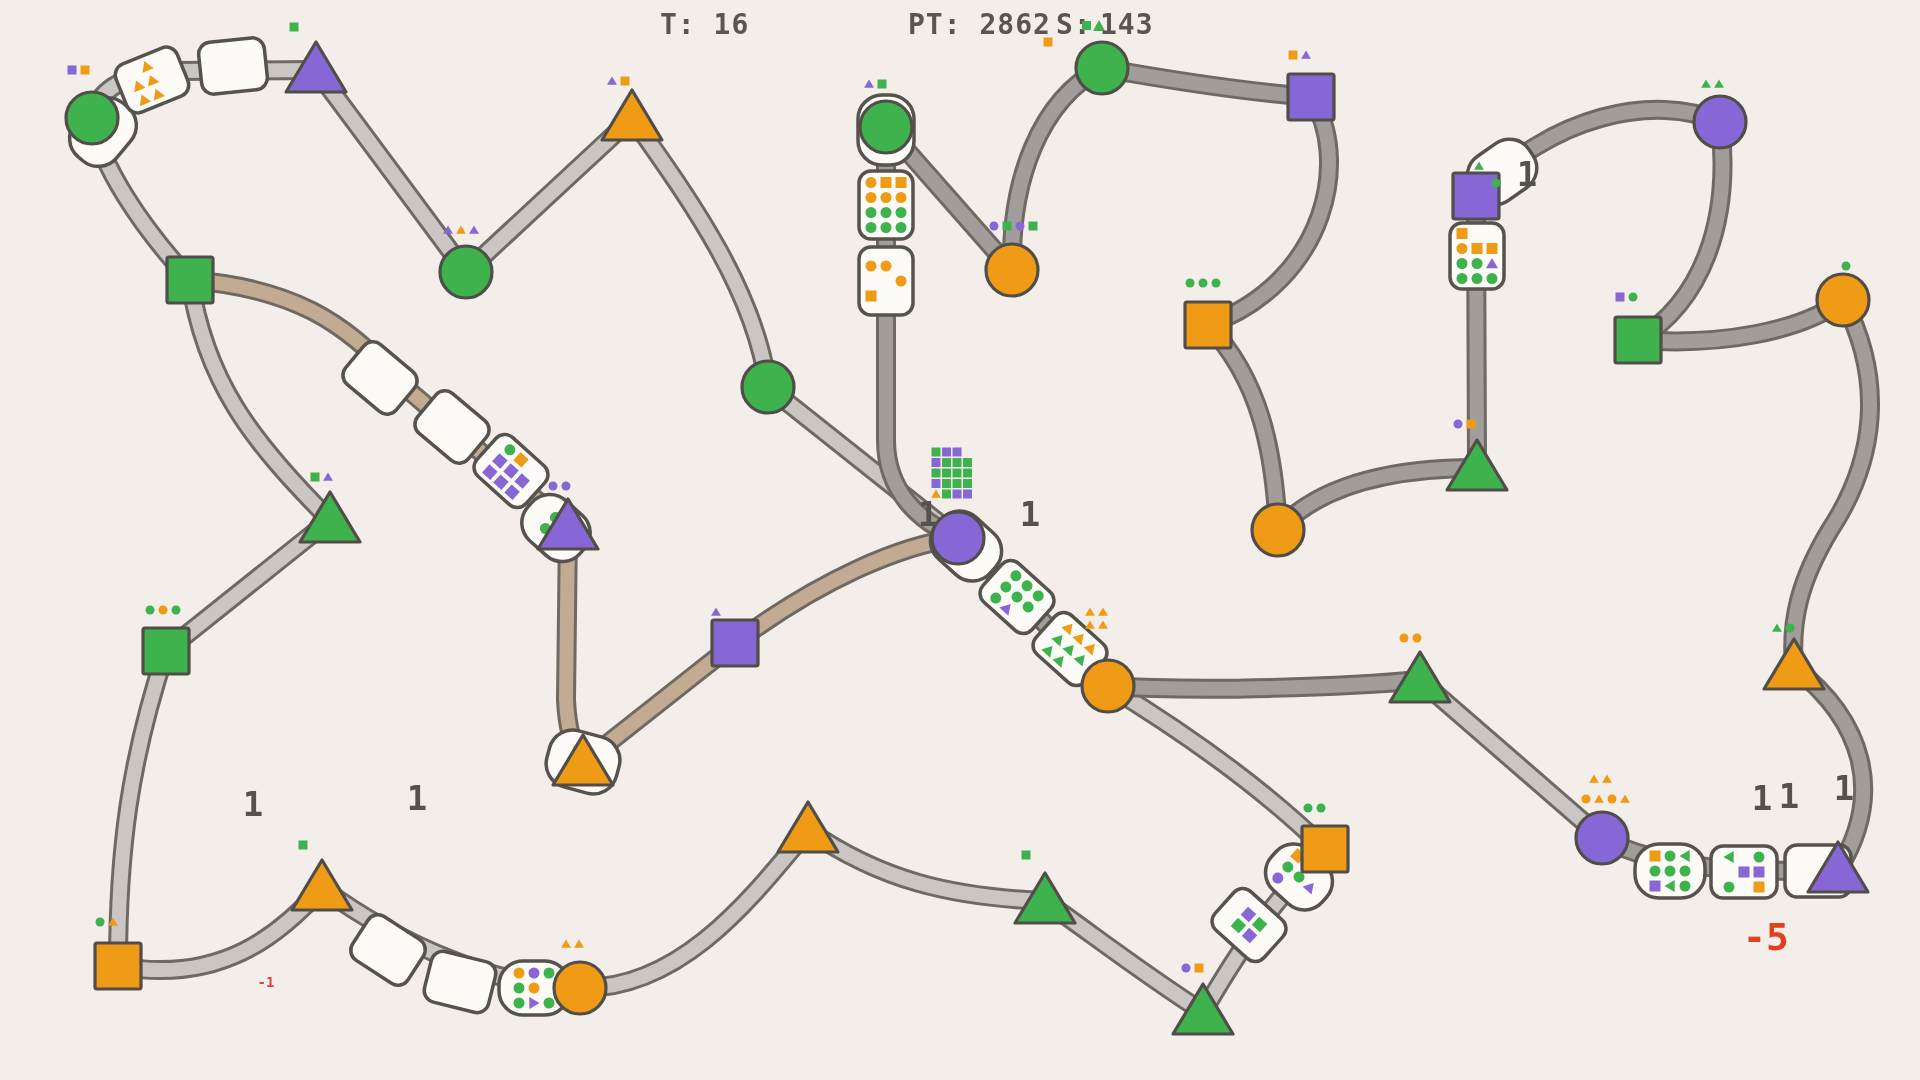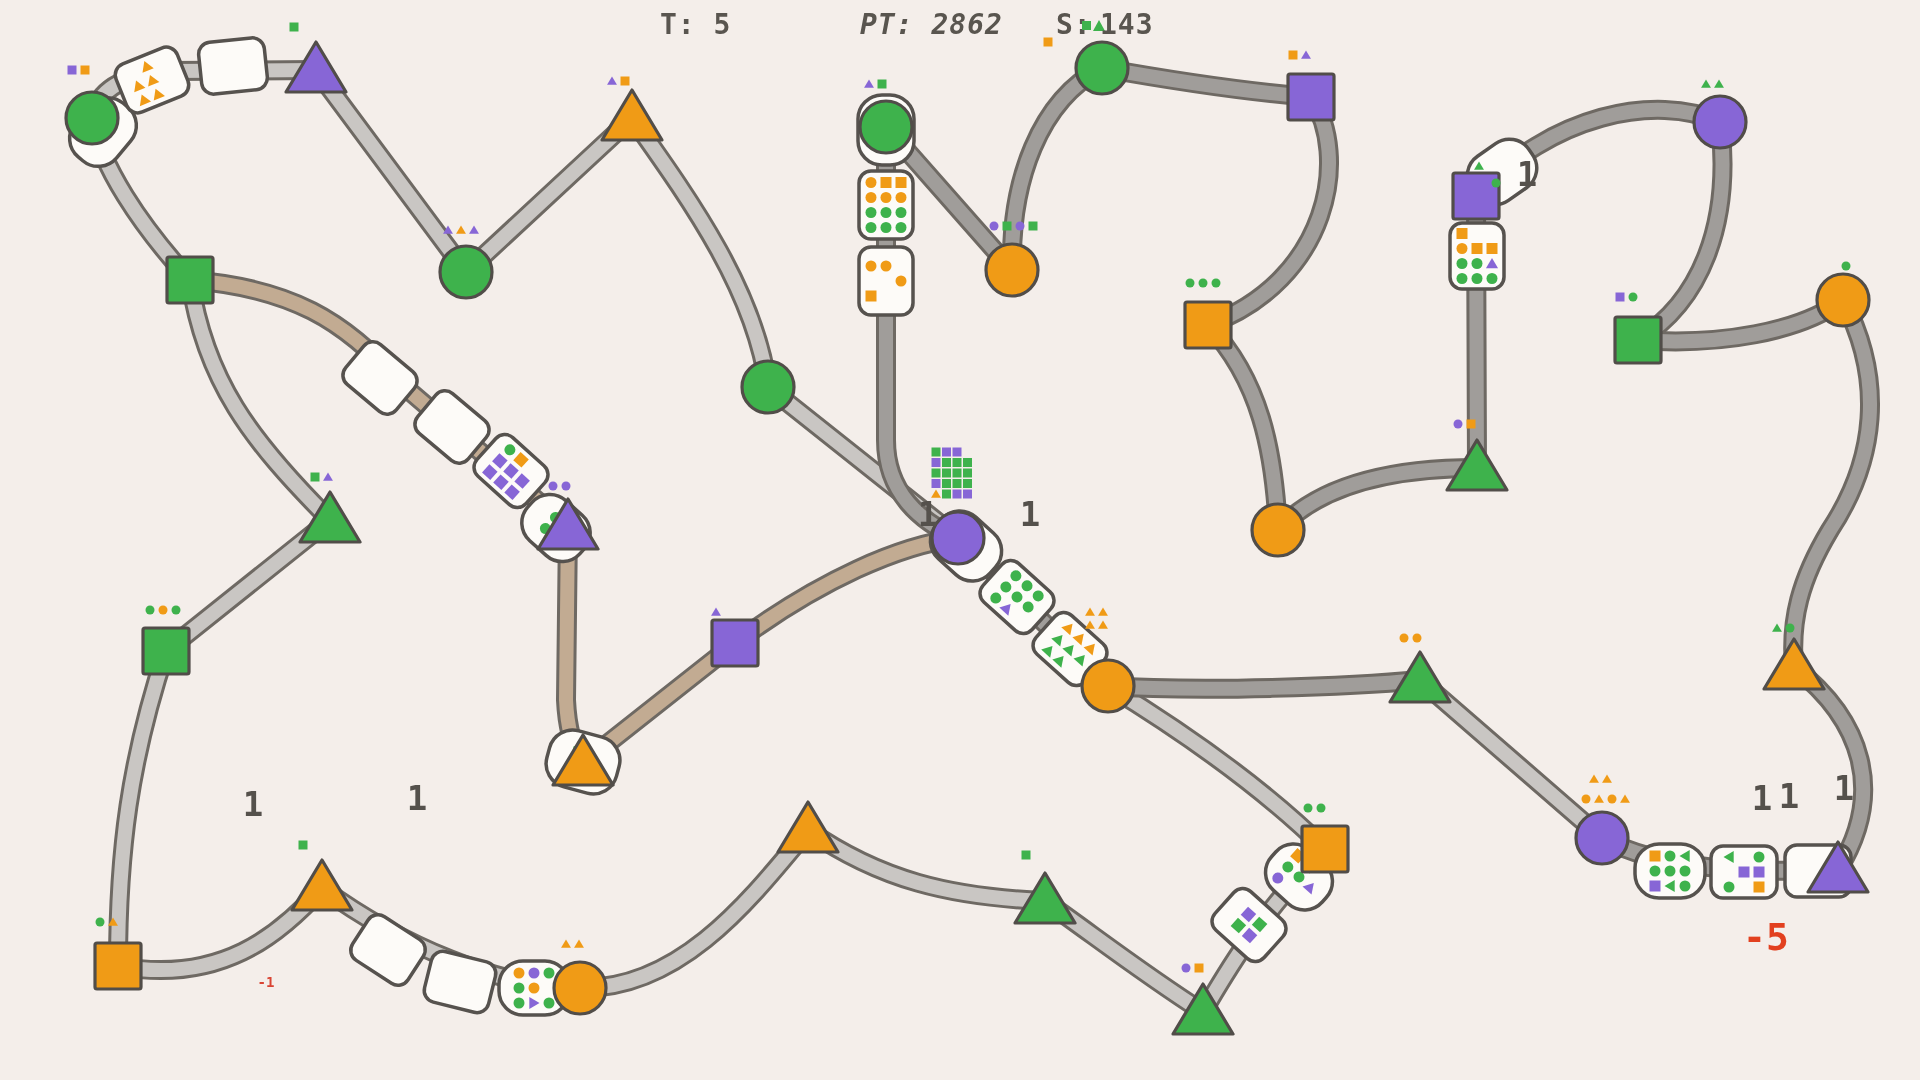--- a/index.html
+++ b/index.html
@@ -1,20 +1,20 @@
 <!DOCTYPE html>
 <html><head>
 <meta charset="utf-8">
 <style>
   html,body{margin:0;padding:0;background:#f4eeea;width:1920px;height:1080px;overflow:hidden;}
   #stage{position:relative;width:1920px;height:1080px;background:#f4eeea;font-family:"DejaVu Sans Mono",monospace;}
   #map{position:absolute;left:0;top:0;width:1920px;height:1080px;}
   .hud{position:absolute;top:8px;font-size:28px;font-weight:bold;color:#59554f;letter-spacing:1px;white-space:nowrap;}
   #hud-t{left:660px;}
-  #hud-pt{left:860px;font-style:italic;}
+  #hud-pt{left:908px;}
   #hud-s{left:1056px;}
   #hud-score{left:1100px;}
   .gain-square{position:absolute;left:1082px;top:21px;width:9px;height:9px;background:#3eb24c;}
   .gain-tri{position:absolute;left:1093px;top:20px;width:0;height:0;border-left:6px solid transparent;border-right:6px solid transparent;border-bottom:11px solid #3eb24c;}
 </style>
 </head>
 <body>
 
 <div id="stage">
   <svg id="map" viewBox="0 0 1920 1080" xmlns="http://www.w3.org/2000/svg">
@@ -451,19 +451,19 @@
         <text x="928" y="526" font-size="34" font-weight="bold" text-anchor="middle" fill="#55514c" font-family="&quot;DejaVu Sans Mono&quot;, monospace">1</text>
         <text x="1030" y="526" font-size="34" font-weight="bold" text-anchor="middle" fill="#55514c" font-family="&quot;DejaVu Sans Mono&quot;, monospace">1</text>
         <text x="1527" y="186" font-size="34" font-weight="bold" text-anchor="middle" fill="#55514c" font-family="&quot;DejaVu Sans Mono&quot;, monospace">1</text>
         <text x="1762" y="810" font-size="34" font-weight="bold" text-anchor="middle" fill="#55514c" font-family="&quot;DejaVu Sans Mono&quot;, monospace">1</text>
         <text x="1789" y="808" font-size="34" font-weight="bold" text-anchor="middle" fill="#55514c" font-family="&quot;DejaVu Sans Mono&quot;, monospace">1</text>
         <text x="1844" y="800" font-size="34" font-weight="bold" text-anchor="middle" fill="#55514c" font-family="&quot;DejaVu Sans Mono&quot;, monospace">1</text>
         <text x="1766" y="950" font-size="38" font-weight="bold" text-anchor="middle" fill="#e2401f" font-family="&quot;DejaVu Sans Mono&quot;, monospace">-5</text>
         <text x="266" y="987" font-size="14" font-weight="bold" text-anchor="middle" fill="#d94433" font-family="&quot;DejaVu Sans Mono&quot;, monospace">-1</text>
       </g>
   </svg>
-  <div class="hud" id="hud-t">T: 5</div>
+  <div class="hud" id="hud-t">T: 16</div>
   <div class="hud" id="hud-pt">PT: 2862</div>
   <div class="hud" id="hud-s">S:</div>
   <div class="gain-square"></div>
   <div class="gain-tri"></div>
   <div class="hud" id="hud-score">143</div>
 </div>
 
 </body></html>

